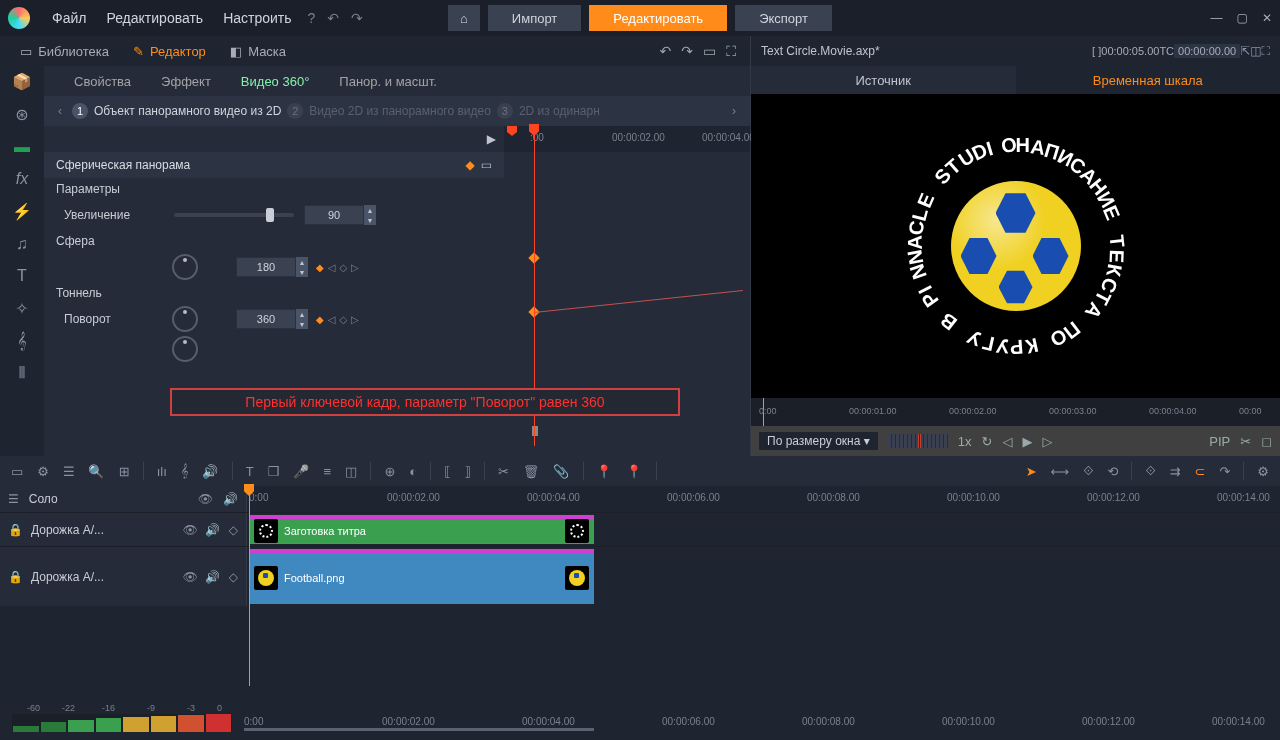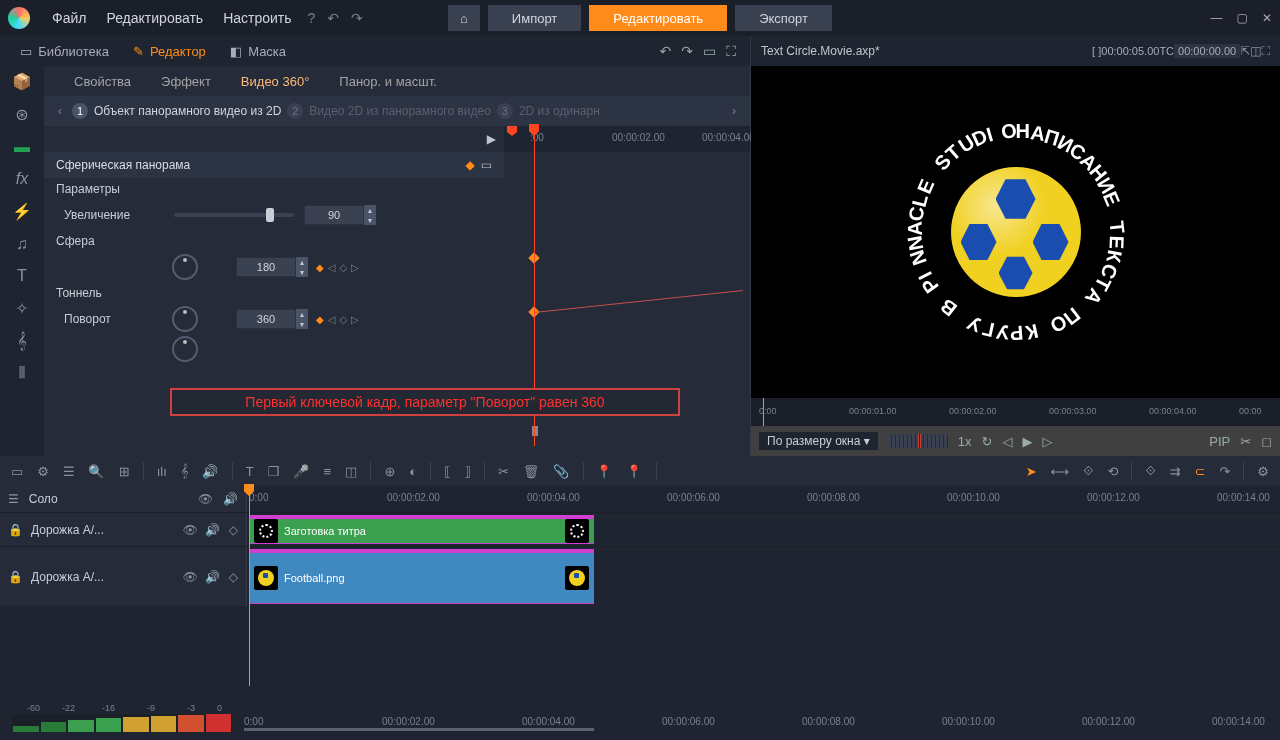--- a/index.html
+++ b/index.html
@@ -20,21 +20,21 @@
 .tab { padding:0 12px; display:flex; align-items:center; gap:6px; font-size:13px; color:#aab; cursor:pointer; }
 .tab.active { color:#ff8c1a; }
 .tabbar-right { margin-left:auto; display:flex; gap:10px; padding-right:6px; }
 .tabbar-right span { font-size:14px; color:#9aa; cursor:pointer; }
 .sidebar { width:44px; background:#1e2430; display:flex; flex-direction:column; align-items:center; padding-top:6px; gap:14px; }
 .sidebar span { font-size:16px; color:#8a92a4; cursor:pointer; }
 .sidebar span.active { color:#ff8c1a; }
 .effect-area { flex:1; display:flex; flex-direction:column; }
 .effect-tabs { height:30px; display:flex; align-items:center; padding-left:30px; gap:30px; }
 .effect-tabs span { font-size:13px; color:#a3a3a3; cursor:pointer; }
-.effect-tabs span.active { color:#fdba74; }
+.effect-tabs span.active { color:#86efac; }
 .steps-row { height:30px; background:#2c3342; display:flex; align-items:center; padding:0 10px; font-size:12px; color:#d0d4dc; overflow:hidden; white-space:nowrap; }
 .step-num { display:inline-flex; width:16px; height:16px; border-radius:50%; background:#4a5468; color:#fff; align-items:center; justify-content:center; font-size:11px; margin:0 6px; }
 .step-num.inactive { background:#3a4050; color:#6a7080; }
 .step-text.inactive { color:#5a6070; }
 .chev { color:#7a8090; padding:0 4px; }
 .kf-row { display:flex; height:26px; align-items:center; }
 .kf-ruler { flex:1; background:#1e2430; position:relative; height:26px; font-size:10px; color:#7a8090; }
 .kf-tick { position:absolute; top:6px; }
 .kf-playhead { position:absolute; top:0; width:1px; height:320px; background:#ff4422; z-index:5; }
 .kf-playhead::before { content:''; position:absolute; top:-2px; left:-5px; width:10px; height:12px; background:#ff4422; clip-path:polygon(0 0,100% 0,100% 60%,50% 100%,0 60%); }
@@ -276,20 +276,24 @@
       <span class="fname">Text Circle.Movie.axp*</span>
       <span style="flex:1"></span>
       <span class="tc">[ ]</span>
       <span class="tc">00:00:05.00</span>
       <span class="tc">TC</span>
       <span class="tc" style="background:#2c3342;padding:1px 4px">00:00:00.00</span>
       <span style="color:#8a92a4">⇱</span>
       <span style="color:#8a92a4">◫</span>
       <span style="color:#8a92a4">⛶</span>
     </div>
+    <div class="rp-tabs">
+      <div class="rp-tab">Источник</div>
+      <div class="rp-tab active">Временная шкала</div>
+    </div>
     <div class="preview">
       <div class="circ-text" id="circtext">
           <span style="transform: rotate(-90deg) translate(112px) rotate(90deg); transform-origin: 0px 0px;">Н</span>
           <span style="transform: rotate(-81.6279deg) translate(112px) rotate(90deg); transform-origin: 0px 0px;">А</span>
           <span style="transform: rotate(-73.2558deg) translate(112px) rotate(90deg); transform-origin: 0px 0px;">П</span>
           <span style="transform: rotate(-64.8837deg) translate(112px) rotate(90deg); transform-origin: 0px 0px;">И</span>
           <span style="transform: rotate(-56.5116deg) translate(112px) rotate(90deg); transform-origin: 0px 0px;">С</span>
           <span style="transform: rotate(-48.1395deg) translate(112px) rotate(90deg); transform-origin: 0px 0px;">А</span>
           <span style="transform: rotate(-39.7674deg) translate(112px) rotate(90deg); transform-origin: 0px 0px;">Н</span>
           <span style="transform: rotate(-31.3953deg) translate(112px) rotate(90deg); transform-origin: 0px 0px;">И</span>

